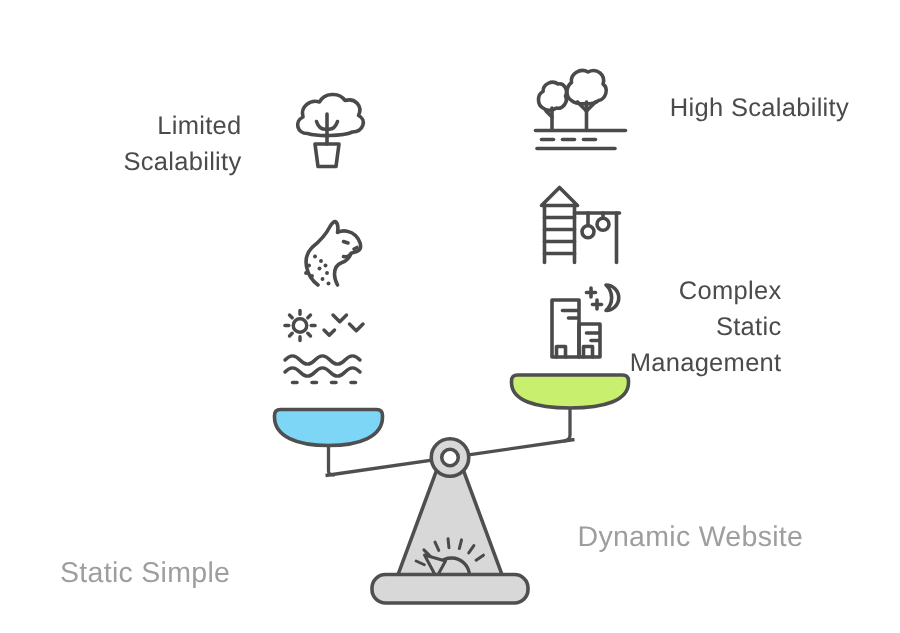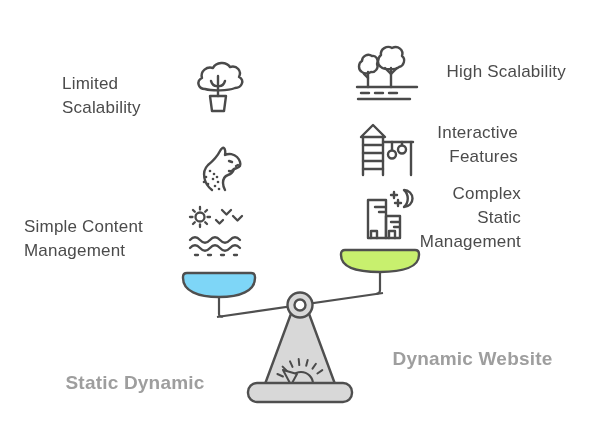--- a/index.html
+++ b/index.html
@@ -4,28 +4,27 @@
 <style>
   html,body{margin:0;padding:0;background:#fff;}
   #canvas{
     position:relative;width:600px;height:422px;background:#fff;overflow:hidden;
     font-family:"Liberation Sans", sans-serif;
   }
   .feat-label{
     position:absolute;font-size:17px;line-height:24px;color:#4b4b4b;
     letter-spacing:0.2px;
   }
-  .left-label{text-align:left;right:426px;}
+  .left-label{text-align:right;right:439px;}
   .right-label{text-align:right;left:406px;}
   .icon{position:absolute;}
   .icon svg{display:block;}
   .pan-caption{
-    position:absolute;font-size:19px;color:#9e9e9e;text-align:center;
+    position:absolute;font-size:19px;color:#9e9e9e;
     letter-spacing:0.2px;
-    font-weight:bold;
   }
   #static-caption{left:40px;width:190px;top:372px;}
   #dynamic-caption{left:385px;width:175px;top:348px;}
   #scale-wrap{position:absolute;left:170px;top:240px;width:260px;height:175px;}
 </style>
 </head>
 <body>
 
 <div id="canvas">
 
@@ -56,21 +55,20 @@
         <circle cx="26" cy="48" r="1.3"></circle>
           <circle cx="25" cy="36" r="1.3"></circle>
         <circle cx="29" cy="44" r="1.3"></circle>
           <circle cx="30" cy="51" r="1.3"></circle>
         <circle cx="15" cy="44" r="1.3"></circle>
           <circle cx="28" cy="39" r="1.3"></circle>
       </g>
     </svg>
   </div>
 
-  <div class="feat-label left-label" style="top:215px;width:150px;">Simple Content Management</div>
 
   <div class="icon" style="left:186px;top:202px;">
     <svg width="64" height="56" viewBox="0 0 64 56" fill="none" stroke="#4a4a4a" stroke-width="2.3" stroke-linecap="round" stroke-linejoin="round">
       <circle cx="14" cy="15" r="4.5"></circle>
       <path d="M14 5 V7.5"></path>
         <path d="M14 22.5 V25"></path>
       <path d="M4 15 H6.5"></path>
         <path d="M21.5 15 H24"></path>
       <path d="M7 8 L8.8 9.8"></path>
         <path d="M19.2 20.2 L21 22"></path>
@@ -100,21 +98,20 @@
         <path d="M37 30 L31 24"></path>
         <path d="M37 30 L43 24"></path>
       <path d="M3 43 H63"></path>
       <path d="M7 49 H15"></path>
         <path d="M21 49 H29"></path>
         <path d="M35 49 H43"></path>
       <path d="M4 55 H56"></path>
     </svg>
   </div>
 
-  <div class="feat-label right-label" style="top:121px;width:112px;">Interactive Features</div>
 
   <div class="icon" style="left:356px;top:120px;">
     <svg width="62" height="62" viewBox="0 0 62 62" fill="none" stroke="#4a4a4a" stroke-width="2.4" stroke-linecap="round" stroke-linejoin="round">
       <path d="M5 17 L17 5 L29 17 Z"></path>
       <path d="M7 17 V55"></path>
         <path d="M27 17 V55"></path>
       <path d="M7 25 H27"></path>
         <path d="M7 33 H27"></path>
         <path d="M7 41 H27"></path>
         <path d="M7 49 H27"></path>
@@ -174,16 +171,16 @@
       <path d="M119 144 A12 12 0 0 1 143 144" stroke="#4a4a4a" stroke-width="2.2"></path>
       <path d="M113 130 L127 134 L121 145 Z" fill="#d8d8d8" stroke="#4a4a4a" stroke-width="2" stroke-linejoin="round"></path>
 
       <rect x="78" y="143" width="104" height="19" rx="9" fill="#d8d8d8" stroke="#4f4f4f" stroke-width="2.4"></rect>
 
       <circle cx="130" cy="65" r="12.5" fill="#d8d8d8" stroke="#4f4f4f" stroke-width="2.4"></circle>
       <circle cx="130" cy="65" r="5.5" fill="#ffffff" stroke="#4f4f4f" stroke-width="2.4"></circle>
     </svg>
   </div>
 
-  <div id="static-caption" class="pan-caption">Static Dynamic</div>
+  <div id="static-caption" class="pan-caption">Static Simple</div>
   <div id="dynamic-caption" class="pan-caption">Dynamic Website</div>
 
 </div>
 
 </body></html>

